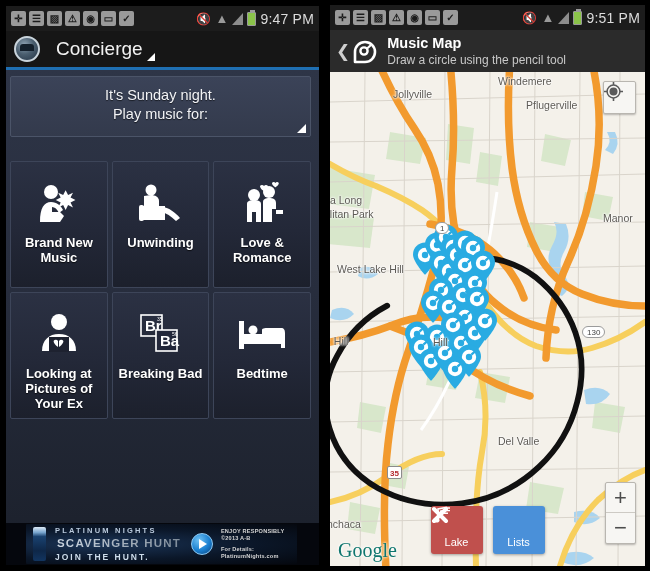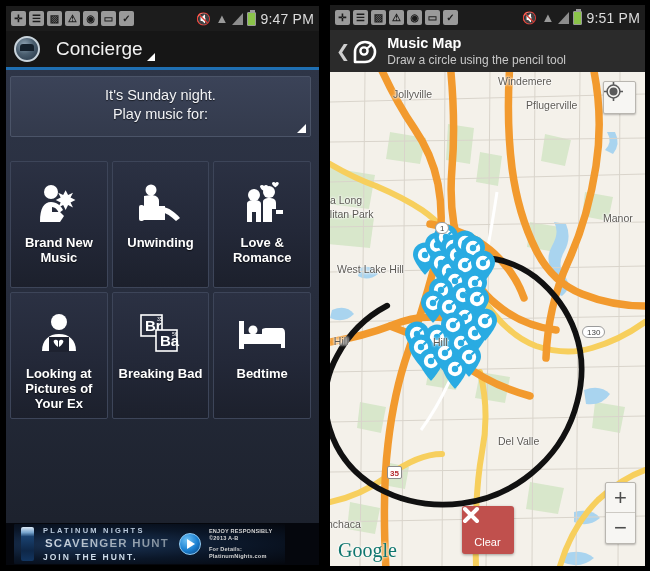--- a/index.html
+++ b/index.html
@@ -126,21 +126,21 @@
   }
   .cg-ad {
     position:absolute; left:0; bottom:0;
     width:315px; height:42px;
     background:#05070d;
     display:flex; align-items:center;
     overflow:hidden;
   }
   .ad-inner{
     position:relative;
-    margin:1px 8px; width:271px; height:40px;
+    margin:1px 20px; width:271px; height:40px;
     background:
       radial-gradient(ellipse at 28% 50%, #1b3558 0%, #0b1729 55%, #05080f 100%);
     display:flex;align-items:center;
     border-radius:1px;
   }
   .ad-bottle{
     width:13px;height:34px;margin-left:7px;
     background:linear-gradient(180deg,#d9e6f2 0%,#6f9dc7 18%,#163a63 30%,#0d2votes 31%,#12325a 95%);
     background:linear-gradient(180deg,#dbe8f4 0%,#79a6cf 16%,#1a4270 28%,#0e2748 70%,#123560 100%);
     border-radius:2px;
@@ -793,21 +793,31 @@
           <div>−</div>
         </div>
 
         <div class="mm-btns">
           <div class="mm-btn" style="background:#c0504d">
             <span class="bi">
               <svg width="18" height="18" viewBox="0 0 18 18">
                 <path d="M3 3 L15 15 M15 3 L3 15" stroke="#fff" stroke-width="4" stroke-linecap="round"></path>
               </svg>
             </span>
-            <span class="bl">Clear</span>
+            <span class="bl">Lake</span>
+          </div>
+          <div class="mm-btn" style="background:#4a90d9">
+            <span class="bi">
+              <svg width="20" height="19" viewBox="0 0 20 19">
+                <path d="M7 14 V3 L15 1.5 V4 L9 5.4" stroke="#fff" stroke-width="1.6" fill="none"></path>
+                <ellipse cx="5.4" cy="14.2" rx="3.1" ry="2.4" fill="#fff"></ellipse>
+                <path d="M13 2 h6 M13 4.6 h6 M13 7.2 h4" stroke="#fff" stroke-width="1.4"></path>
+              </svg>
+            </span>
+            <span class="bl">Lists</span>
           </div>
         </div>
 
         <div class="gwm">Google</div>
       </div>
 
     </div>
   </div>
 
 </div>

